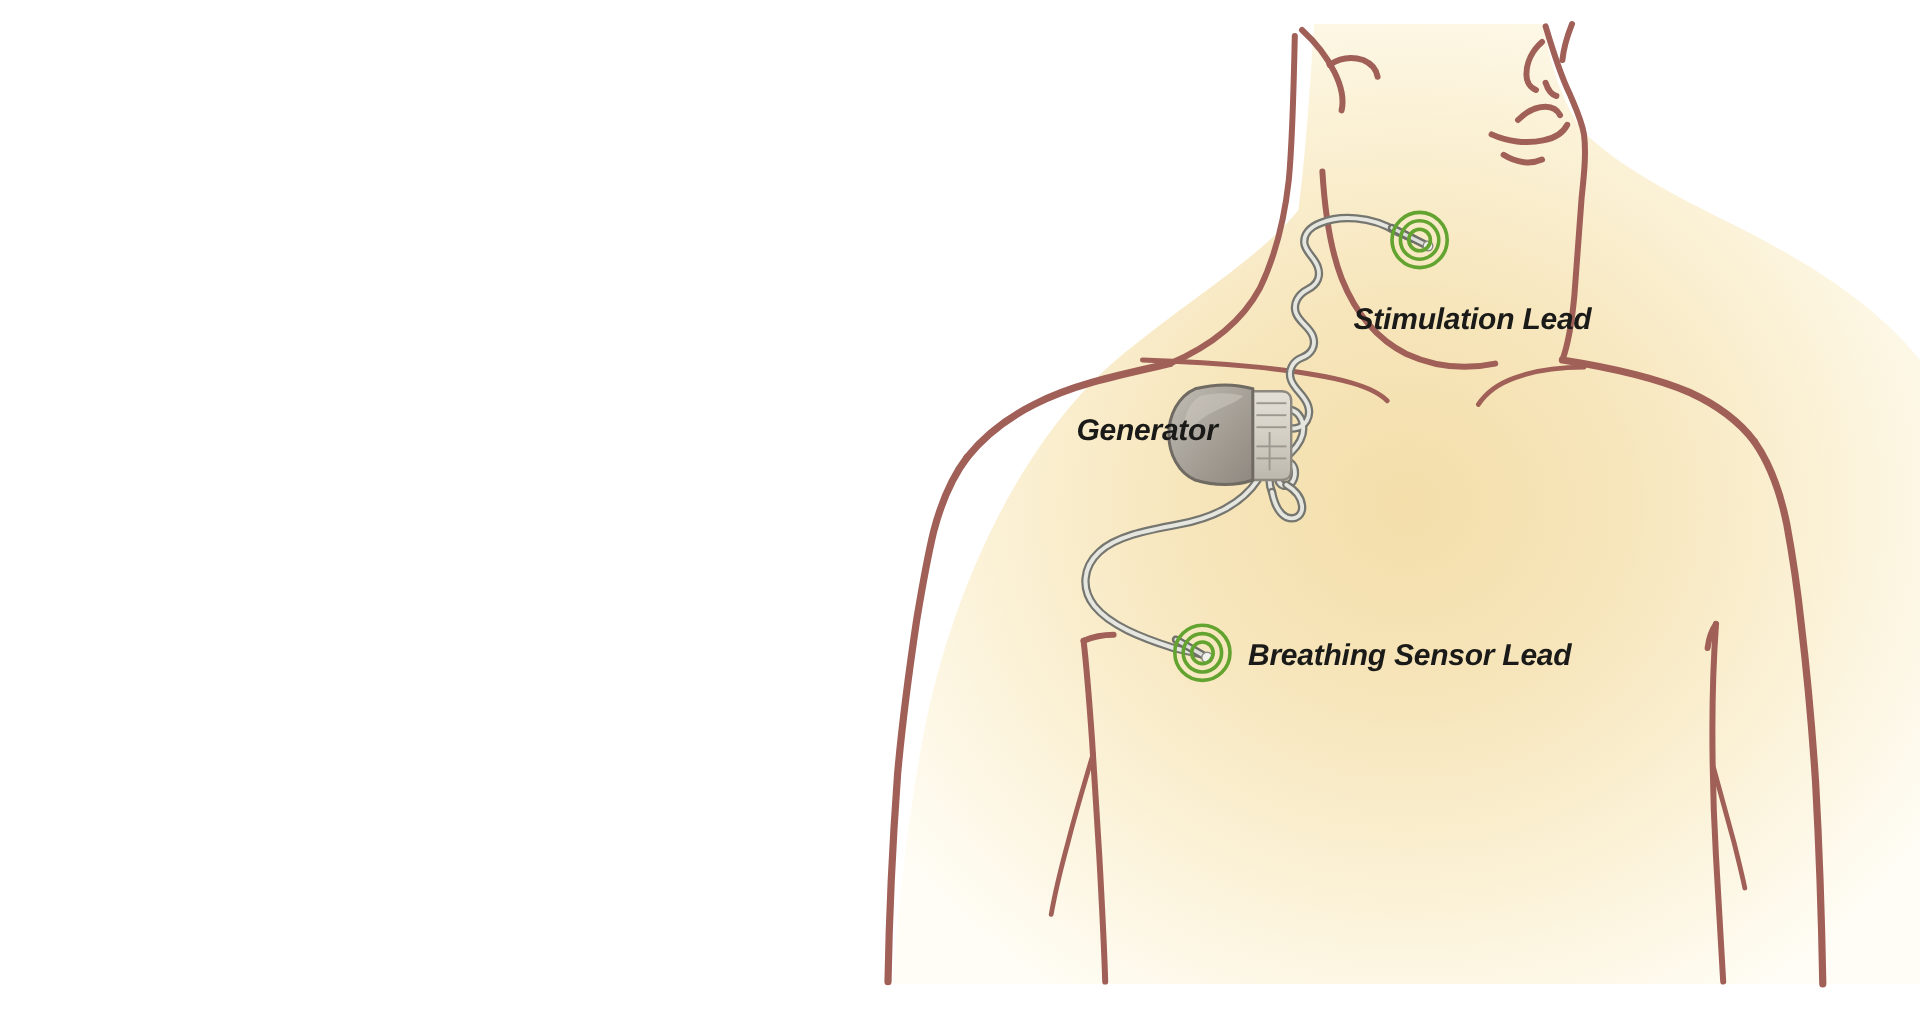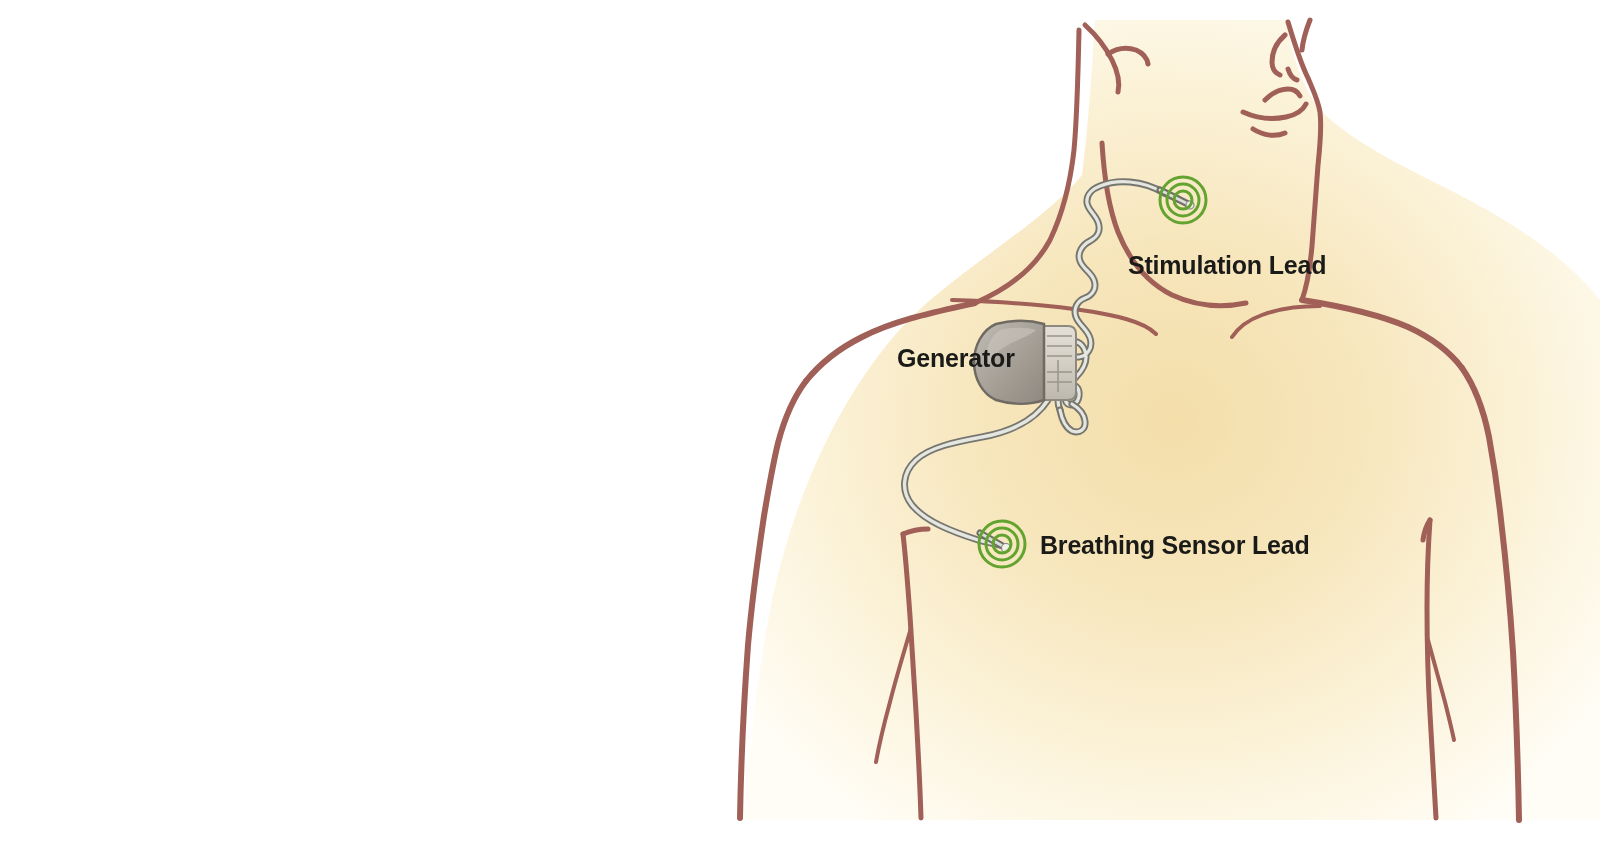--- a/index.html
+++ b/index.html
@@ -12,20 +12,21 @@
     width: 1600px;
     height: 852px;
     overflow: hidden;
     font-family: "Liberation Sans", sans-serif;
   }
   #stage {
     position: relative;
     width: 1600px;
     height: 852px;
     background: #ffffff;
+    font-style: italic;
   }
   #figure-svg {
     position: absolute;
     top: 0;
     left: 0;
     width: 1600px;
     height: 852px;
     display: block;
   }
   .label-text {

